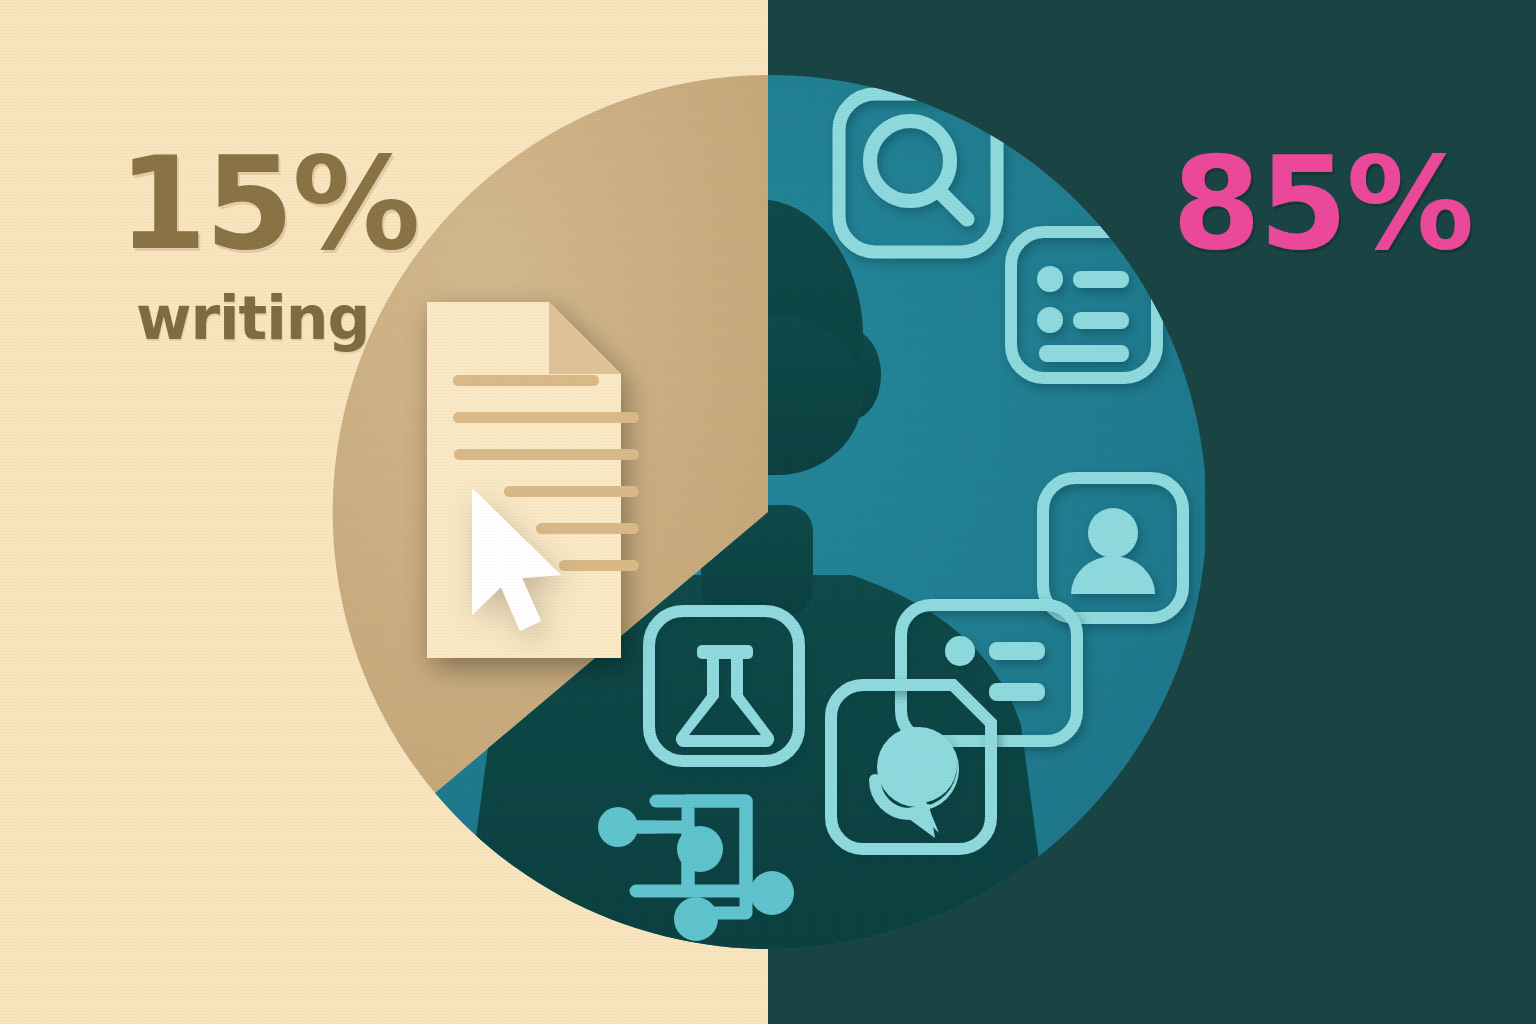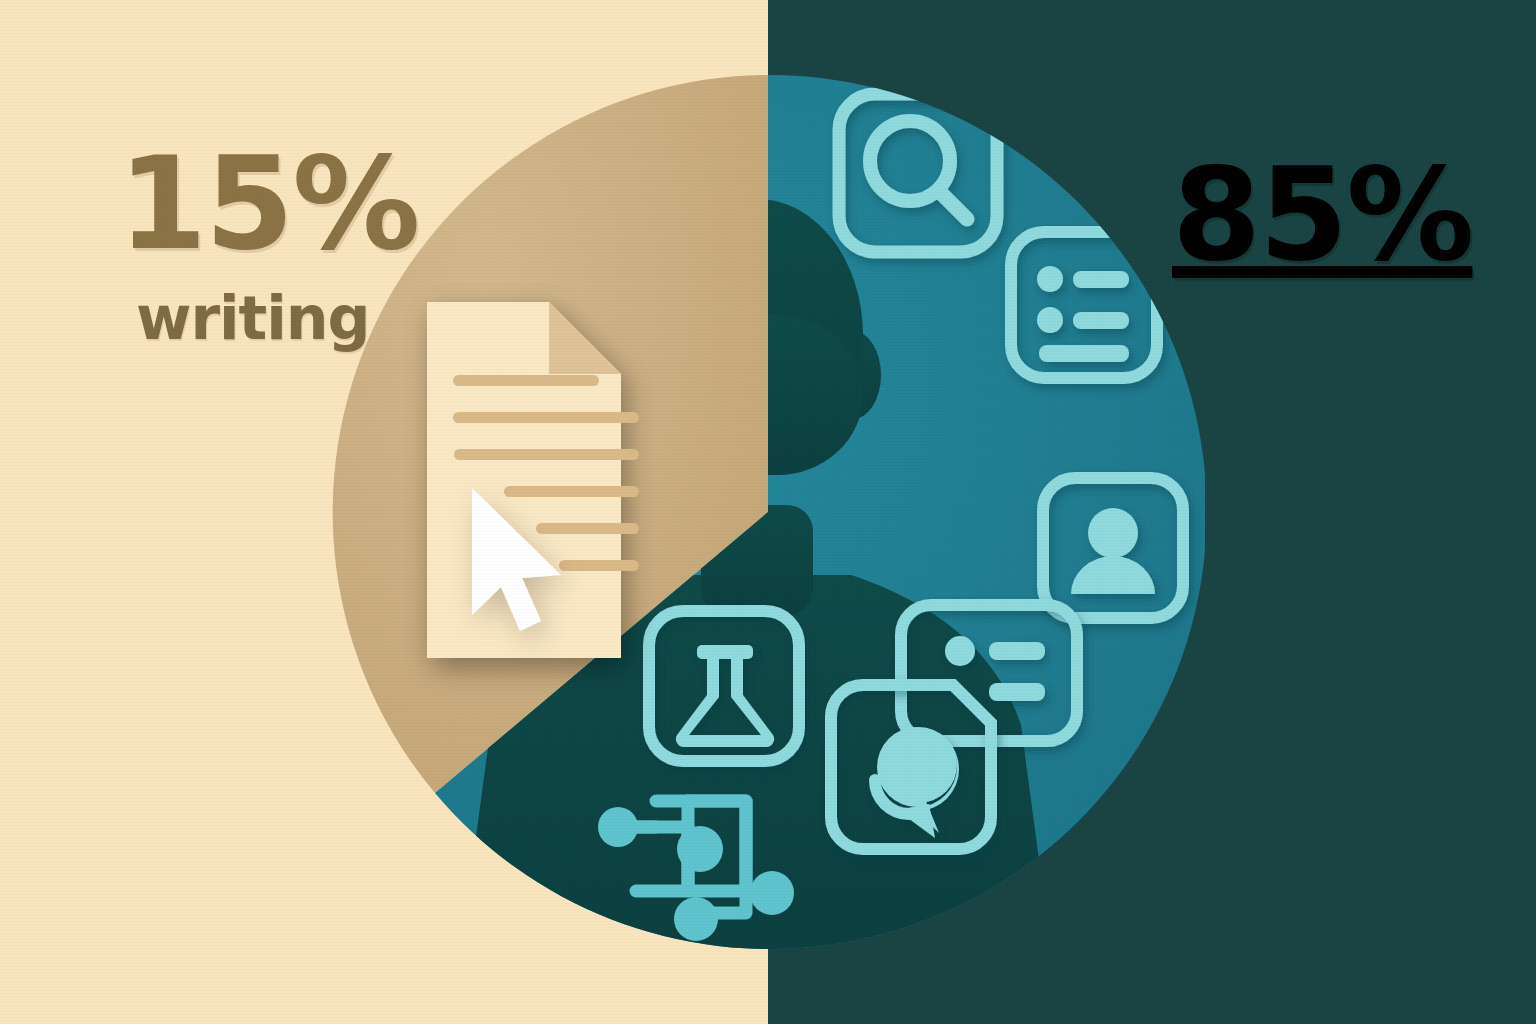--- a/index.html
+++ b/index.html
@@ -60,28 +60,27 @@
     color: #7e6a43;
     font-size: 60px;
     font-weight: 700;
     line-height: 1;
     letter-spacing: -1px;
     text-shadow: 1px 2px 0 rgba(120,95,55,.15);
   }
   .pct-right {
     position: absolute;
     left: 1172px;
-    top: 151px;
-    color: #000000;
+    top: 140px;
+    color: #ec4899;
     font-size: 128px;
     font-weight: 700;
     letter-spacing: -2px;
     line-height: 1;
     text-shadow: 2px 3px 0 rgba(0,0,0,.18);
-    text-decoration: underline;
   }
 
   
   .pie-wrap {
     position: absolute;
     left: 331px;
     top: 75px;
     width: 874px;
     height: 874px;
   }

